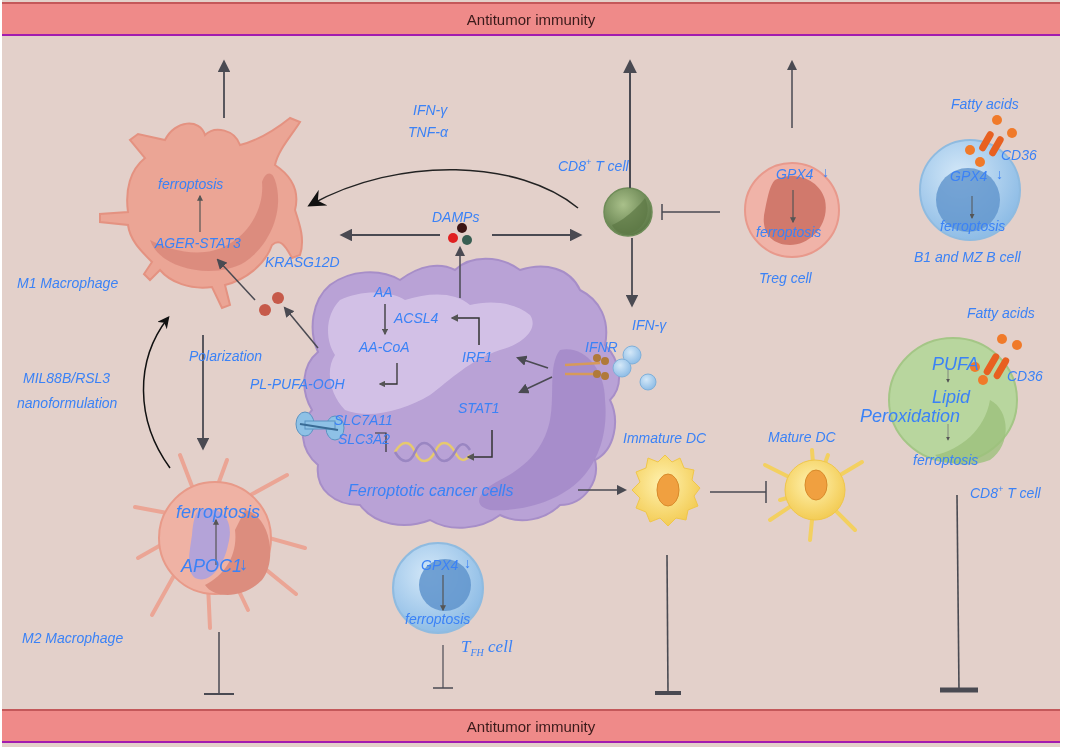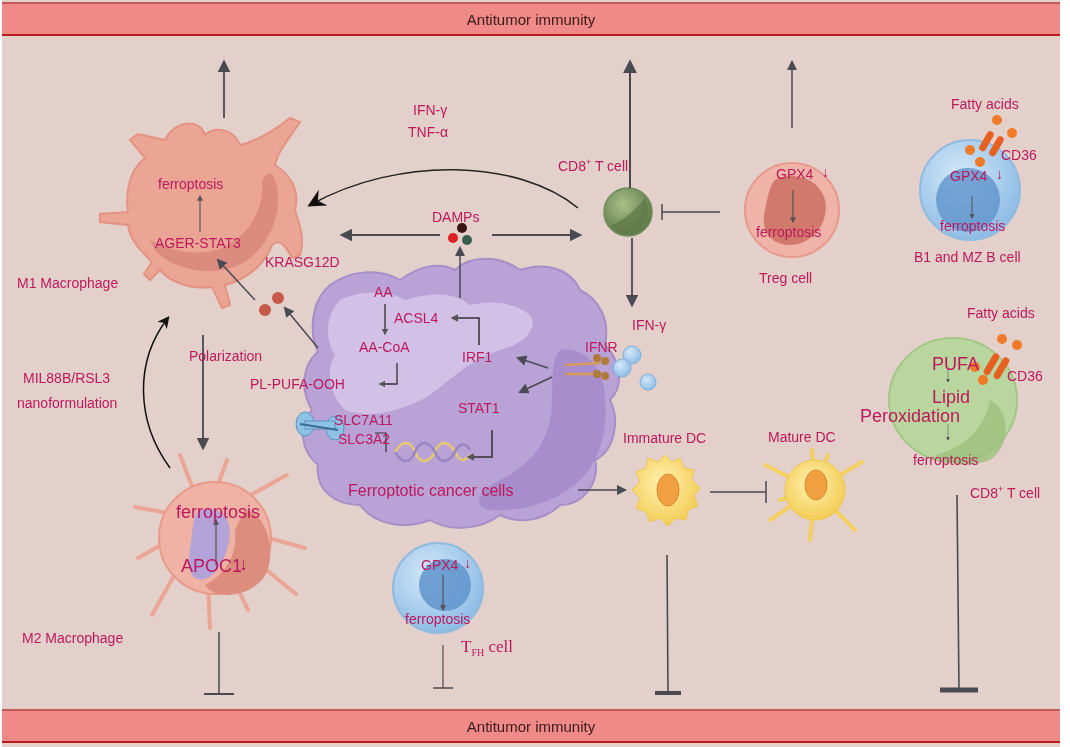--- a/index.html
+++ b/index.html
@@ -1,22 +1,22 @@
 <!DOCTYPE html>
 <html><head>
 <meta charset="utf-8">
 <style>
   html,body{margin:0;padding:0;background:#ffffff;}
   #stage{position:relative;width:1070px;height:747px;overflow:hidden;background:#ffffff;font-family:"Liberation Sans",sans-serif;}
   #panel{position:absolute;left:2px;top:0;width:1058px;height:747px;background:#e3d0ca;}
-  .band{position:absolute;left:2px;width:1058px;height:34px;background:#ef8a89;border-top:2px solid #c4585a;border-bottom:2px solid #b91c1c;display:flex;align-items:center;justify-content:center;color:#3a1a1a;font-size:15px;box-sizing:border-box;}
+  .band{position:absolute;left:2px;width:1058px;height:34px;background:#ef8a89;border-top:2px solid #c4585a;border-bottom:2px solid #a21caf;display:flex;align-items:center;justify-content:center;color:#3a1a1a;font-size:15px;box-sizing:border-box;}
   #band-top{top:2px;}
   #band-bottom{top:709px;}
   svg#diagram{position:absolute;left:0;top:0;}
-  .lbl{position:absolute;color:#be185d;font-size:14px;white-space:nowrap;line-height:1;}
+  .lbl{position:absolute;color:#3b82f6;font-size:14px;white-space:nowrap;line-height:1;font-style:italic;}
   .lbl.small{font-size:18px;}
   .lbl.big{font-size:16px;}
   .serif{font-family:"Liberation Serif",serif;font-size:17px;}
   sup{font-size:9px;}
   sub{font-size:10px;}
 </style>
 </head>
 <body>
 
 <div id="stage">

